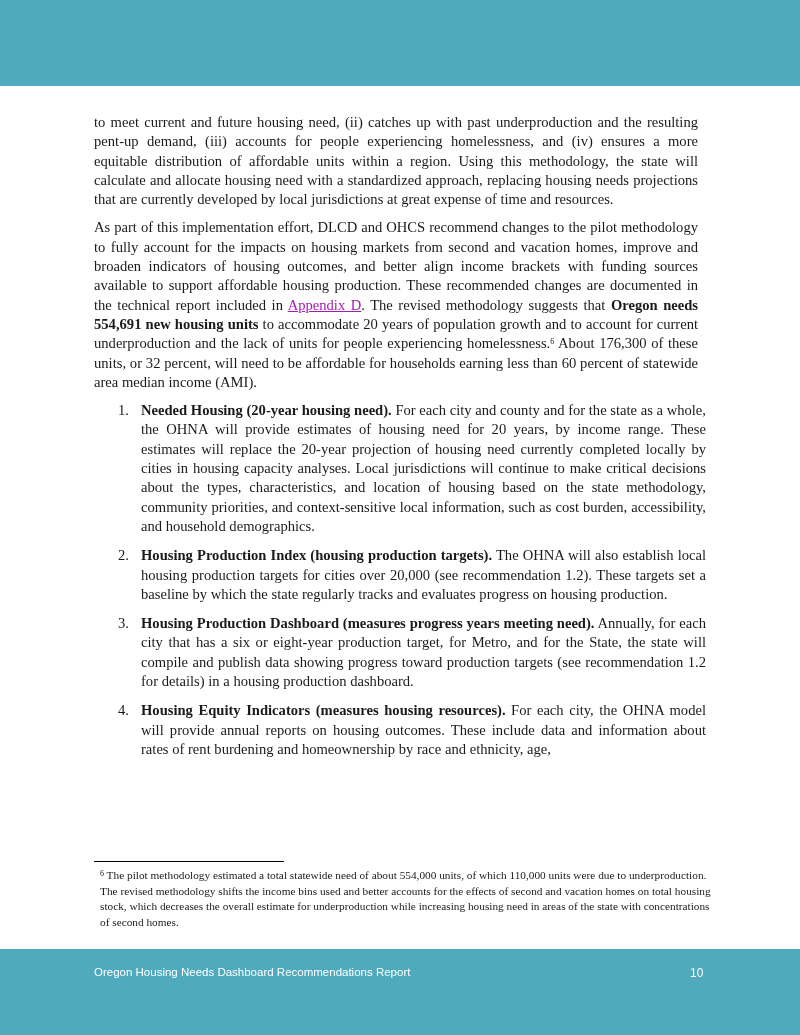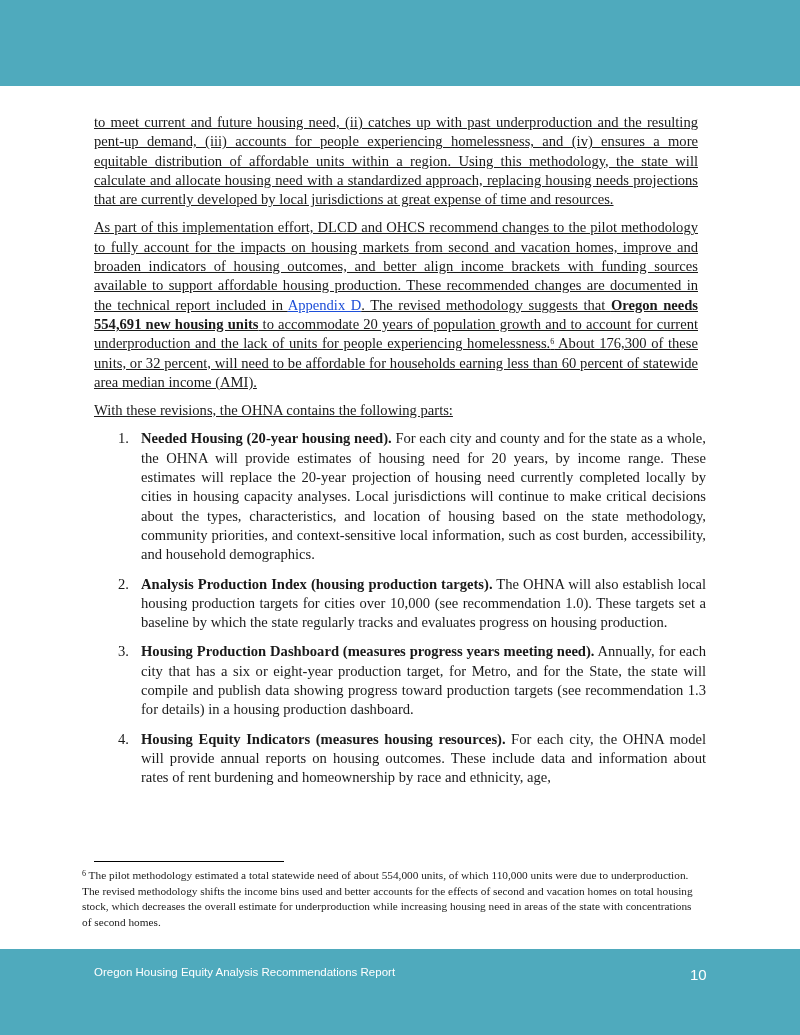--- a/index.html
+++ b/index.html
@@ -12,77 +12,76 @@
   .header-band {
     position: absolute; left: 0; top: 0; width: 800px; height: 86px;
     background: #4faabd;
   }
   .content {
     position: absolute; left: 94px; top: 113px; width: 612px;
     font-family: "Liberation Serif", serif;
     font-size: 14.6px; line-height: 19.3px;
     text-align: justify;
   }
-  .content p { margin: 0 8px 9px 0; text-decoration: underline; }
-  .content a { color: #1d4ed8; text-decoration: underline; }
+  .content p { margin: 0 8px 9px 0; }
+  .content a { color: #a21caf; text-decoration: underline; }
   sup { font-size: 8px; vertical-align: top; position: relative; top: -2px; }
   ol.parts { margin: 0; padding: 0; list-style: none; }
   ol.parts li { position: relative; padding-left: 47px; margin-bottom: 10px; }
   ol.parts li .num { position: absolute; left: 24px; top: 0; }
   .footnote-rule {
     position: absolute; left: 94px; top: 861px; width: 190px; height: 1px; background: #000;
   }
   .footnote {
-    position: absolute; left: 82px; top: 868px; width: 612px;
+    position: absolute; left: 100px; top: 868px; width: 612px;
     font-family: "Liberation Serif", serif;
     font-size: 11.3px; line-height: 15.6px; color: #1a1a1a;
   }
   .footer-band {
     position: absolute; left: 0; top: 949px; width: 800px; height: 86px;
     background: #4faabd;
   }
   .footer-title {
     position: absolute; left: 94px; top: 966px;
     font-family: "Liberation Sans", sans-serif; font-size: 11.5px; color: #ffffff;
   }
   .footer-page {
     position: absolute; left: 690px; top: 966px;
-    font-family: "Liberation Sans", sans-serif; font-size: 15px; color: #ffffff;
+    font-family: "Liberation Sans", sans-serif; font-size: 12px; color: #ffffff;
   }
 </style>
 </head>
 <body>
 
 <div class="header-band"></div>
 
 <div class="content">
   <p>to meet current and future housing need, (ii) catches up with past underproduction and the resulting pent-up demand, (iii) accounts for people experiencing homelessness, and (iv) ensures a more equitable distribution of affordable units within a region. Using this methodology, the state will calculate and allocate housing need with a standardized approach, replacing housing needs projections that are currently developed by local jurisdictions at great expense of time and resources.</p>
 
   <p><span>As part of this implementation effort, DLCD and OHCS recommend changes to the pilot methodology to fully account for the impacts on housing markets from second and vacation homes, improve and broaden indicators of housing outcomes, and better align income brackets with funding sources available to support affordable housing production. These recommended changes are documented in the technical report included in </span><a href="#">Appendix D</a><span>. The revised methodology suggests that </span><strong>Oregon needs 554,691 new housing units</strong><span> to accommodate 20 years of population growth and to account for current underproduction and the lack of units for people experiencing homelessness.</span><sup>6</sup><span> About 176,300 of these units, or 32 percent, will need to be affordable for households earning less than 60 percent of statewide area median income (AMI).</span></p>
 
-  <p>With these revisions, the OHNA contains the following parts:</p>
 
   <ol class="parts">
     <li>
       <span class="num">1.</span>
       <strong>Needed Housing (20-year housing need).</strong><span> For each city and county and for the state as a whole, the OHNA will provide estimates of housing need for 20 years, by income range. These estimates will replace the 20-year projection of housing need currently completed locally by cities in housing capacity analyses. Local jurisdictions will continue to make critical decisions about the types, characteristics, and location of housing based on the state methodology, community priorities, and context-sensitive local information, such as cost burden, accessibility, and household demographics.</span>
     </li>
     <li>
       <span class="num">2.</span>
-      <strong>Analysis Production Index (housing production targets).</strong><span> The OHNA will also establish local housing production targets for cities over 10,000 (see recommendation 1.0). These targets set a baseline by which the state regularly tracks and evaluates progress on housing production.</span>
+      <strong>Housing Production Index (housing production targets).</strong><span> The OHNA will also establish local housing production targets for cities over 20,000 (see recommendation 1.2). These targets set a baseline by which the state regularly tracks and evaluates progress on housing production.</span>
     </li>
     <li>
       <span class="num">3.</span>
-      <strong>Housing Production Dashboard (measures progress years meeting need).</strong><span> Annually, for each city that has a six or eight-year production target, for Metro, and for the State, the state will compile and publish data showing progress toward production targets (see recommendation 1.3 for details) in a housing production dashboard.</span>
+      <strong>Housing Production Dashboard (measures progress years meeting need).</strong><span> Annually, for each city that has a six or eight-year production target, for Metro, and for the State, the state will compile and publish data showing progress toward production targets (see recommendation 1.2 for details) in a housing production dashboard.</span>
     </li>
     <li>
       <span class="num">4.</span>
       <strong>Housing Equity Indicators (measures housing resources).</strong><span> For each city, the OHNA model will provide annual reports on housing outcomes. These include data and information about rates of rent burdening and homeownership by race and ethnicity, age,</span>
     </li>
   </ol>
 </div>
 
 <div class="footnote-rule"></div>
 <div class="footnote"><sup>6</sup><span> The pilot methodology estimated a total statewide need of about 554,000 units, of which 110,000 units were due to underproduction. The revised methodology shifts the income bins used and better accounts for the effects of second and vacation homes on total housing stock, which decreases the overall estimate for underproduction while increasing housing need in areas of the state with concentrations of second homes.</span></div>
 
 <div class="footer-band"></div>
-<div class="footer-title">Oregon Housing Equity Analysis Recommendations Report</div>
+<div class="footer-title">Oregon Housing Needs Dashboard Recommendations Report</div>
 <div class="footer-page">10</div>
 
 </body></html>

